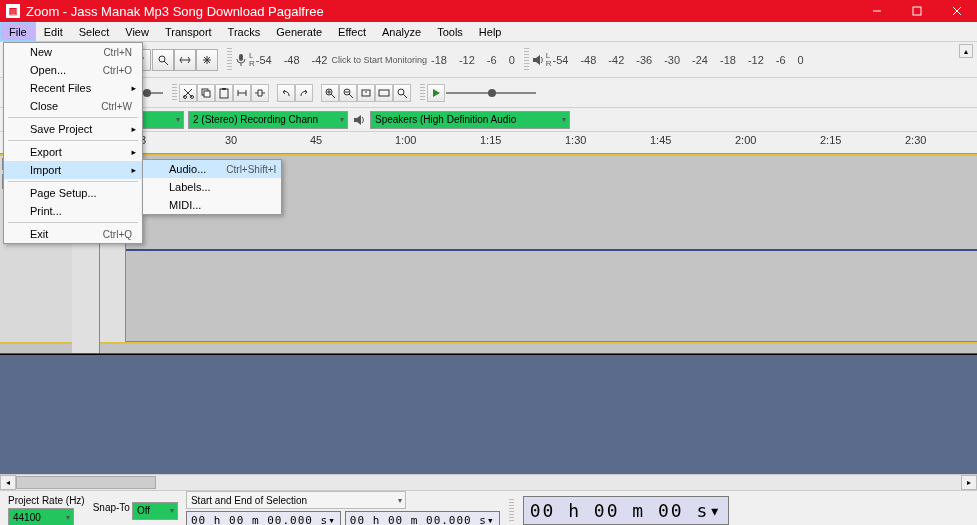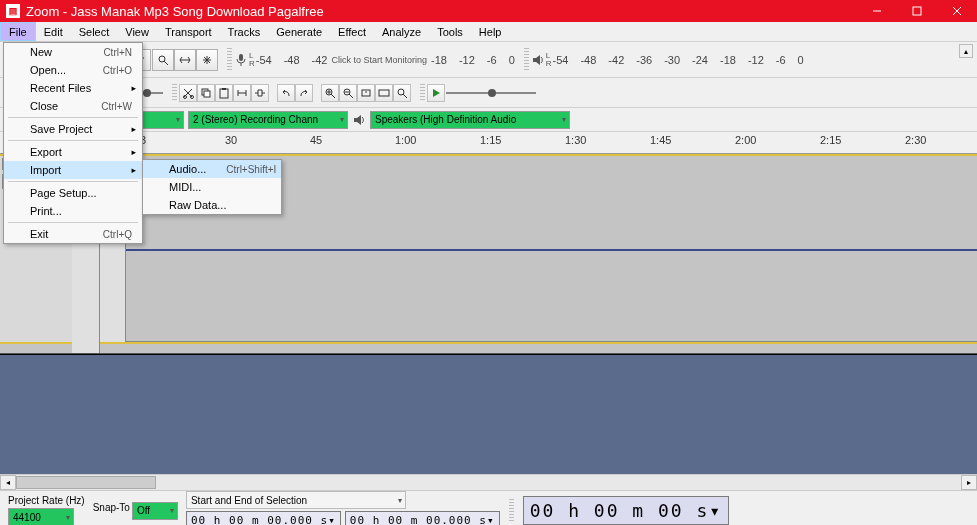--- a/index.html
+++ b/index.html
@@ -438,18 +438,18 @@
       <span class="sc">Ctrl+Q</span>
     </div>
   </div>
 
 <div class="dropdown" style="left: 142px; top: 159px; width: 140px;" id="import-dd">
     <div class="drow hl">
       <span>Audio...</span>
       <span class="sc">Ctrl+Shift+I</span>
     </div>
     <div class="drow">
+      <span>Labels...</span>
+    </div>
+    <div class="drow">
       <span>MIDI...</span>
     </div>
-    <div class="drow">
-      <span>Raw Data...</span>
-    </div>
   </div>
 
 </body></html>

